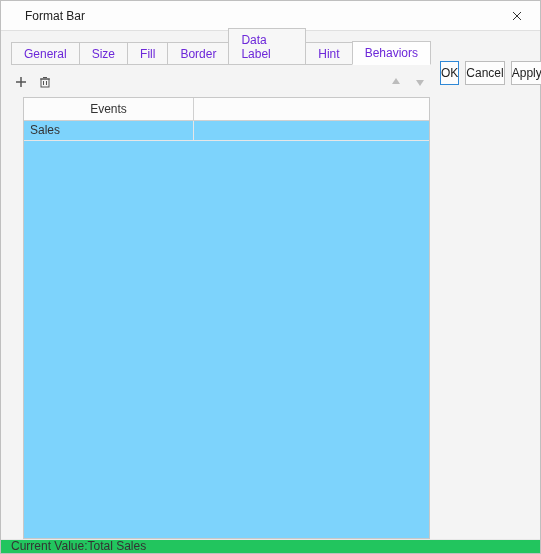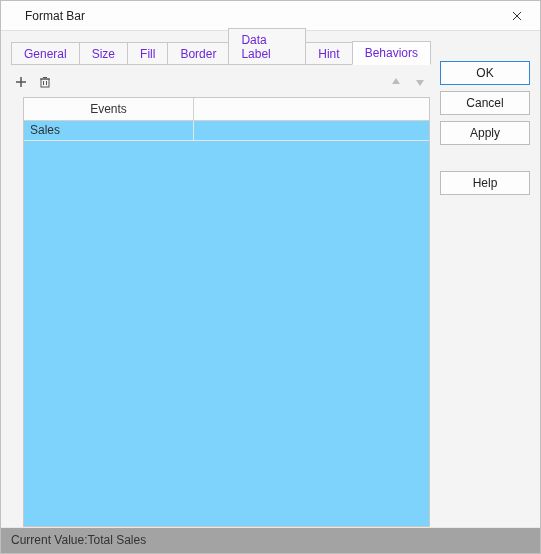--- a/index.html
+++ b/index.html
@@ -48,21 +48,21 @@
     gap: 10px;
   }
   .main-col {
     flex: 1;
     display: flex;
     flex-direction: column;
   }
   .side-col {
     width: 90px;
     display: flex;
-    flex-direction: column;
+    flex-direction: row;
     gap: 6px;
     padding-top: 22px;
   }
   .tabs {
     display: flex;
     flex-direction: row;
     align-items: flex-end;
     height: 26px;
     position: relative;
   }
@@ -154,25 +154,25 @@
     display: flex;
     align-items: center;
     justify-content: center;
     cursor: default;
   }
   .side-btn.ok {
     border: 1px solid #2f88d6;
   }
   .side-gap { height: 14px; }
   .footer {
-    height: 26px;
+    height: 14px;
     padding: 3px 10px 4px 10px;
     font-size: 12px;
     color: #333;
-    background: #a3a3a3;
+    background: #22c55e;
     border-top: 1px solid #e8e8e8;
     display: flex;
     align-items: center;
   }
 </style>
 </head>
 <body>
 
 <div class="window">
 

